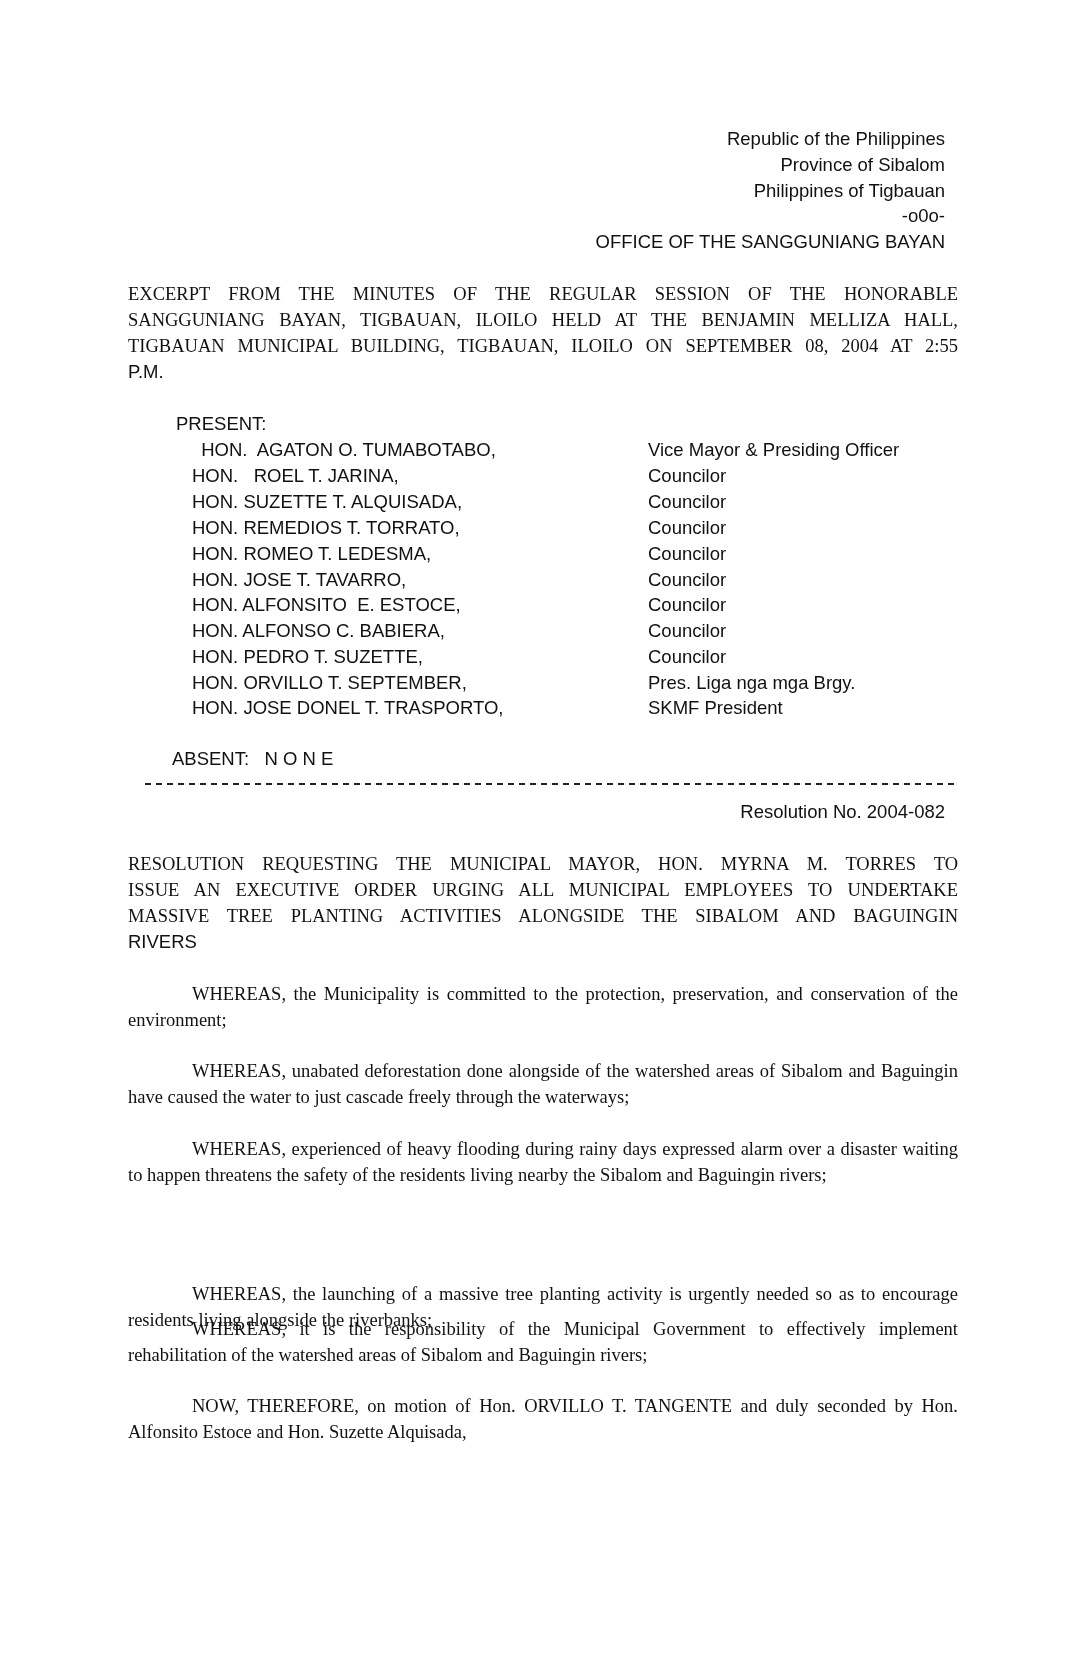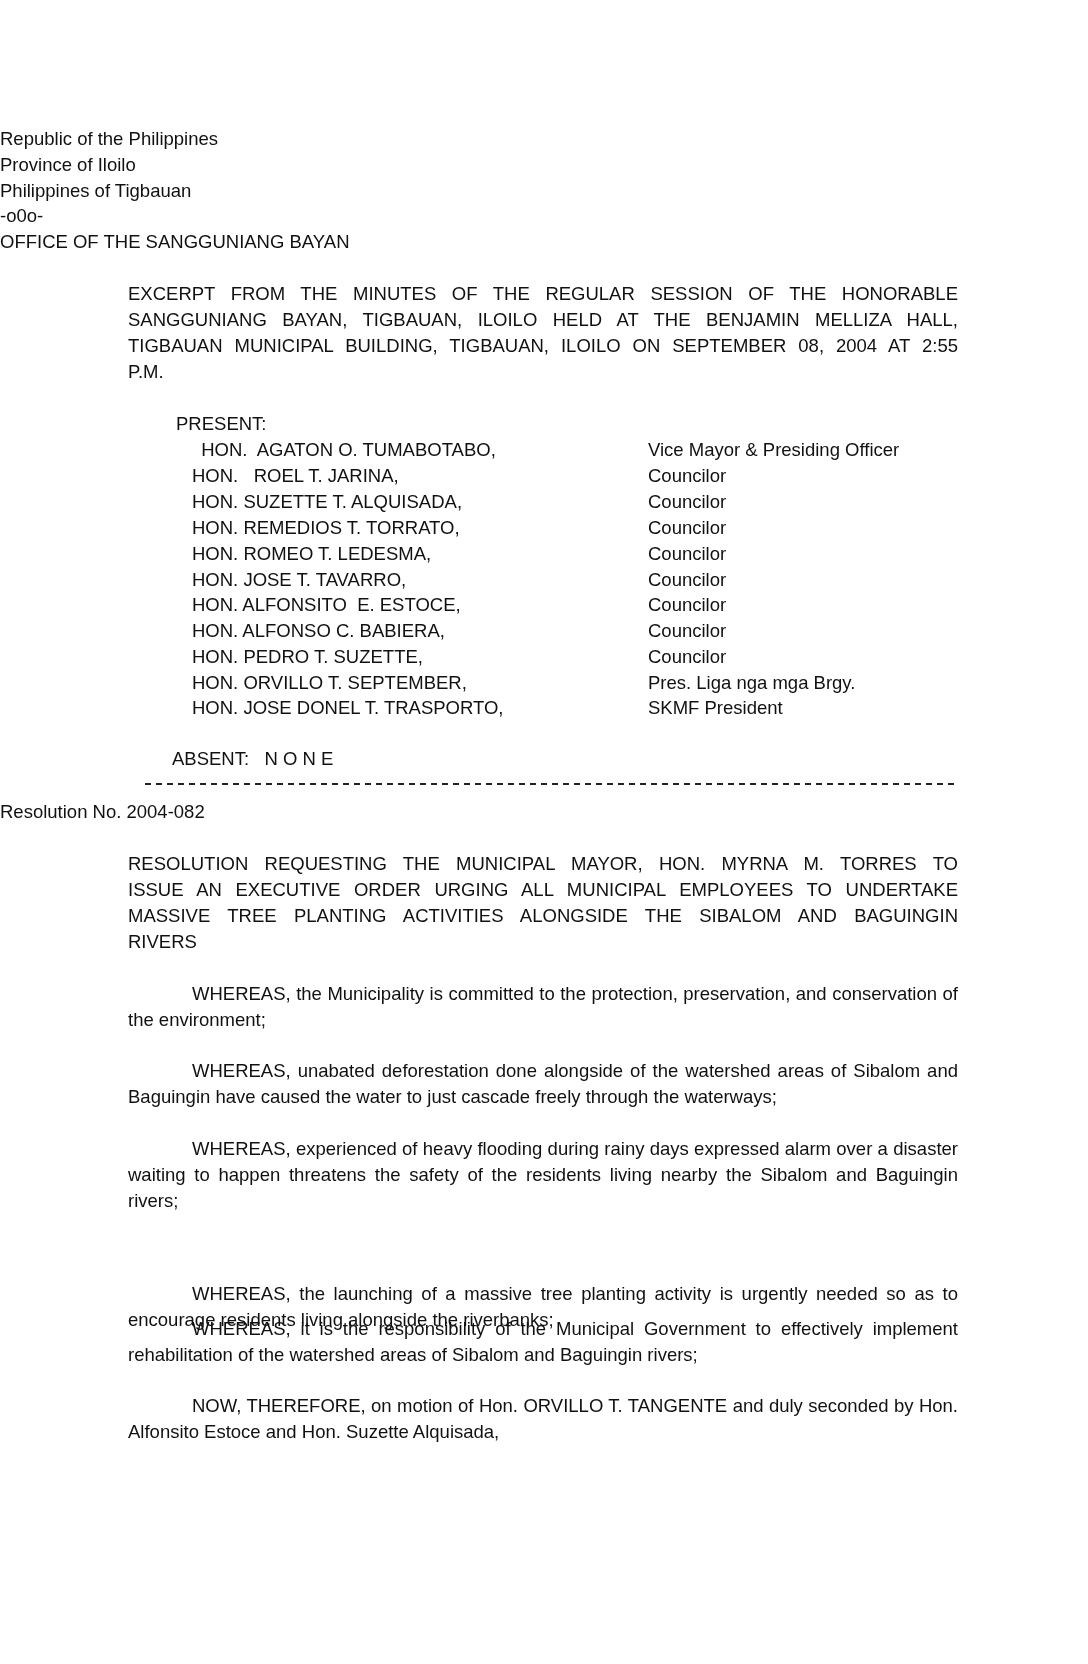--- a/index.html
+++ b/index.html
@@ -1,31 +1,31 @@
 <!DOCTYPE html>
 <html><head>
 <meta charset="utf-8">
 <style>
   html, body { margin:0; padding:0; background:#ffffff; }
   body { width:1088px; height:1664px; position:relative; overflow:hidden;
          font-family:"Liberation Sans", sans-serif; color:#111; font-size:18.5px; }
   .line { position:absolute; white-space:nowrap; line-height:26px;text-align:right; }
-  .center { left:0; width:945px; text-align:left; }
-  .just { position:absolute; left:128px; width:830px; line-height:26px; text-align:justify; text-align-last:left; }
+  .center { left:0; width:945px; text-align:right; }
+  .just { position:absolute; left:128px; width:830px; line-height:26px; text-align:justify; text-align-last:left;font-family:Liberation Serif, serif; }
   .just.full { text-align-last:justify; }
   .member-name { position:absolute; left:192px; white-space:nowrap; line-height:26px; }
   .member-role { position:absolute; left:641px; white-space:nowrap; line-height:26px;margin-left:7px; }
   .dashes { position:absolute; left:145px; width:810px; top:783px; height:2px;
             background-image:repeating-linear-gradient(to right,#222 0 6px,transparent 6px 11px); }
 </style>
 </head>
 <body>
 
 <div class="line center" style="top:126px">Republic of the Philippines</div>
-<div class="line center" style="top:152px">Province of Iloilo</div>
+<div class="line center" style="top:152px">Province of Sibalom</div>
 <div class="line center" style="top:178px">Philippines of Tigbauan</div>
 <div class="line center" style="top:203px">-o0o-</div>
 <div class="line center" style="top:229px">OFFICE OF THE SANGGUNIANG BAYAN</div>
 
 <div class="just full" style="top:281px">EXCERPT FROM THE MINUTES OF THE REGULAR SESSION OF THE HONORABLE</div>
 <div class="just full" style="top:307px">SANGGUNIANG BAYAN, TIGBAUAN, ILOILO HELD AT THE BENJAMIN MELLIZA HALL,</div>
 <div class="just full" style="top:333px">TIGBAUAN MUNICIPAL BUILDING, TIGBAUAN, ILOILO ON SEPTEMBER 08, 2004 AT 2:55</div>
 <div class="line" style="top:359px; left:128px">P.M.</div>
 
 <div class="line" style="top:411px; left:176px">PRESENT:</div>

